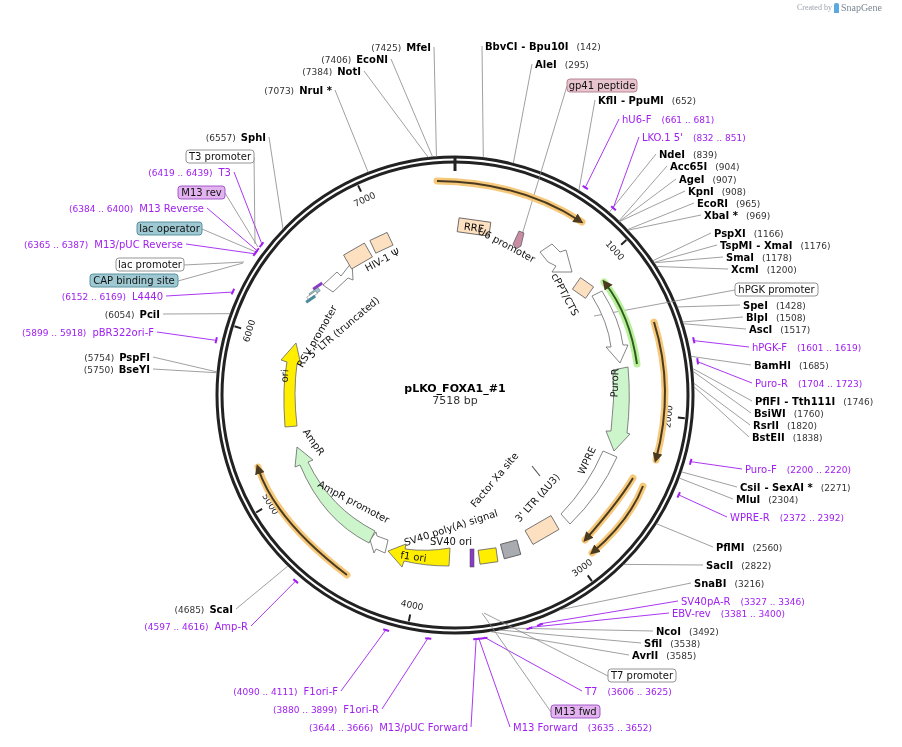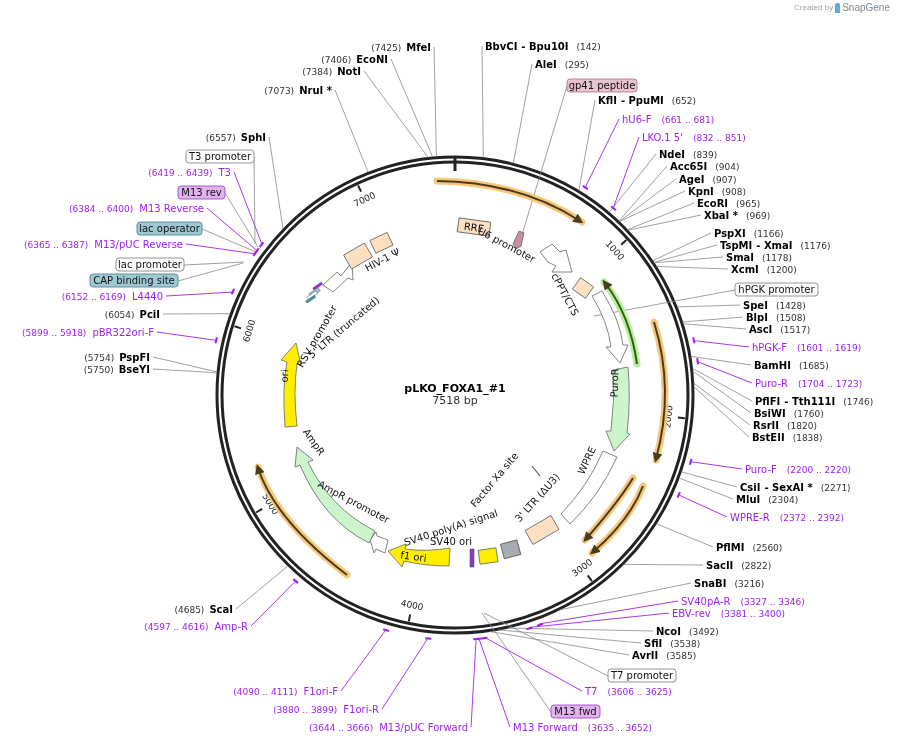--- a/index.html
+++ b/index.html
@@ -1,18 +1,18 @@
 <!DOCTYPE html>
 <html><head>
 <meta charset="utf-8">
 <style>
   html,body{margin:0;padding:0;background:#fff;}
   body{width:902px;height:747px;position:relative;overflow:hidden;font-family:"DejaVu Sans","Liberation Sans",sans-serif;}
   #map{position:absolute;left:0;top:0;}
-  .credit{position:absolute;right:12px;top:2px;font-size:8px;color:#9aa3ad;font-family:Liberation Sans, sans-serif;display:flex;align-items:center;gap:2px;}
+  .credit{position:absolute;right:20px;top:2px;font-size:8px;color:#9aa3ad;font-family:Liberation Serif, serif;display:flex;align-items:center;gap:2px;}
   .credit .brand{font-size:10px;color:#7d8893;}
   .credit .logo{display:inline-block;width:5px;height:10px;background:#5aa9e0;border-radius:2px 2px 0 0;}
 </style>
 </head>
 <body>
 
 <div class="credit">
   <span>Created by</span>
   <span class="logo"></span>
   <span class="brand">SnapGene</span>

